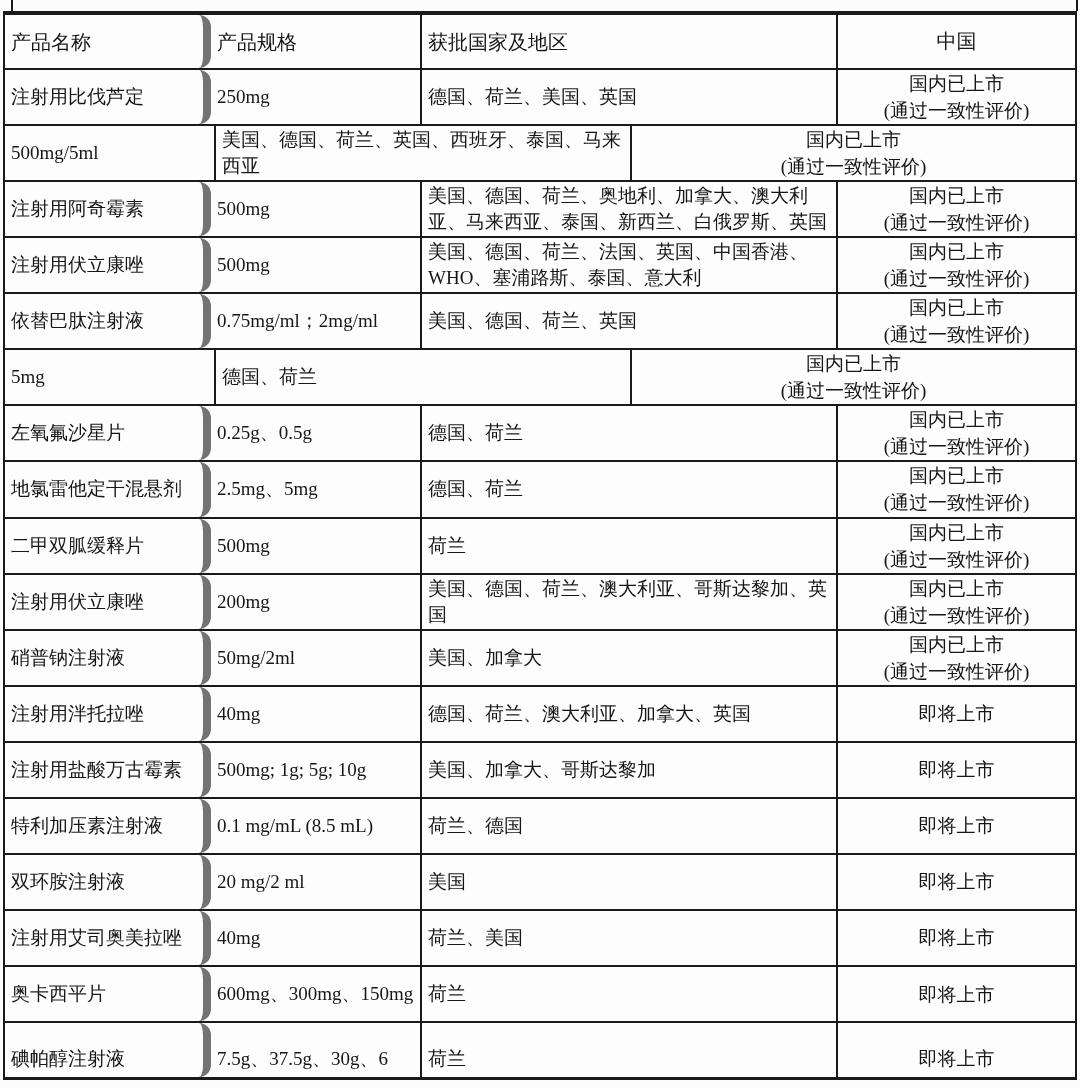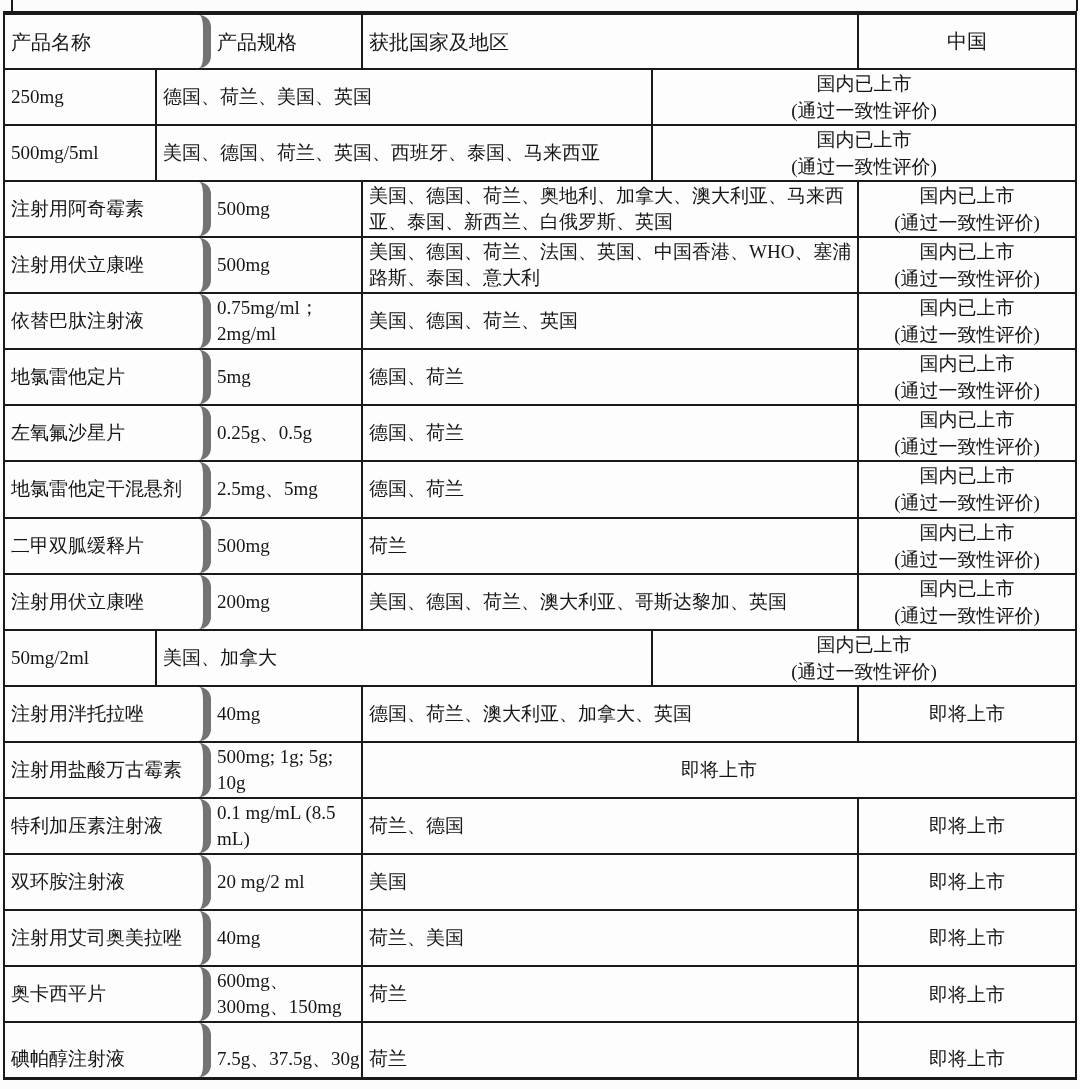--- a/index.html
+++ b/index.html
@@ -32,22 +32,22 @@
   .row { display:flex; flex:1; min-height:0; border-top:2px solid #1a1a1a; }
   .row.header { flex:none; height:53px; border-top:none; }
   .cell {
     box-sizing:border-box;
     display:flex; align-items:center;
     padding:1px 3px 1px 6px;
     font-size:19px; line-height:26px;
     overflow:hidden;
   }
   .c-name      { width:206px; border-right:8px solid #737373; white-space:nowrap;border-radius:12px; }
-  .c-spec      { width:152px; border-right:2px solid #1a1a1a; }
-  .c-countries { width:496px; border-right:2px solid #1a1a1a; }
+  .c-spec      { width:211px; border-right:2px solid #1a1a1a; }
+  .c-countries { width:416px; border-right:2px solid #1a1a1a; }
   .c-china     { flex:1; justify-content:center; text-align:center; white-space:pre-line; line-height:27px; padding:0 2px; }
   .row.header .cell { font-size:20px; }
   
   .row.last .cell { align-items:flex-end; padding-bottom:5px; }
   .row.last .c-spec { white-space:nowrap; }
 </style>
 </head>
 <body>
 
 <div class="page">
@@ -59,20 +59,21 @@
 
   <div class="tbl">
     <div class="row header">
       <div class="cell c-name">产品名称</div>
       <div class="cell c-spec">产品规格</div>
       <div class="cell c-countries">获批国家及地区</div>
       <div class="cell c-china">中国</div>
     </div>
 
   <div class="row">
+    <div class="cell c-name">注射用比伐芦定</div>
     <div class="cell c-spec">250mg</div>
     <div class="cell c-countries">德国、荷兰、美国、英国</div>
     <div class="cell c-china">国内已上市
 (通过一致性评价)</div>
   </div>
       <div class="row">
     <div class="cell c-spec">500mg/5ml</div>
     <div class="cell c-countries">美国、德国、荷兰、英国、西班牙、泰国、马来西亚</div>
     <div class="cell c-china">国内已上市
 (通过一致性评价)</div>
@@ -92,21 +93,20 @@
 (通过一致性评价)</div>
   </div>
       <div class="row">
     <div class="cell c-name">依替巴肽注射液</div>
     <div class="cell c-spec">0.75mg/ml；2mg/ml</div>
     <div class="cell c-countries">美国、德国、荷兰、英国</div>
     <div class="cell c-china">国内已上市
 (通过一致性评价)</div>
   </div>
       <div class="row">
-    <div class="cell c-name">地氯雷他定片</div>
     <div class="cell c-spec">5mg</div>
     <div class="cell c-countries">德国、荷兰</div>
     <div class="cell c-china">国内已上市
 (通过一致性评价)</div>
   </div>
       <div class="row">
     <div class="cell c-name">左氧氟沙星片</div>
     <div class="cell c-spec">0.25g、0.5g</div>
     <div class="cell c-countries">德国、荷兰</div>
     <div class="cell c-china">国内已上市
@@ -127,34 +127,36 @@
 (通过一致性评价)</div>
   </div>
       <div class="row">
     <div class="cell c-name">注射用伏立康唑</div>
     <div class="cell c-spec">200mg</div>
     <div class="cell c-countries">美国、德国、荷兰、澳大利亚、哥斯达黎加、英国</div>
     <div class="cell c-china">国内已上市
 (通过一致性评价)</div>
   </div>
       <div class="row">
+    <div class="cell c-name">硝普钠注射液</div>
     <div class="cell c-spec">50mg/2ml</div>
     <div class="cell c-countries">美国、加拿大</div>
     <div class="cell c-china">国内已上市
 (通过一致性评价)</div>
   </div>
       <div class="row">
     <div class="cell c-name">注射用泮托拉唑</div>
     <div class="cell c-spec">40mg</div>
     <div class="cell c-countries">德国、荷兰、澳大利亚、加拿大、英国</div>
     <div class="cell c-china">即将上市</div>
   </div>
       <div class="row">
     <div class="cell c-name">注射用盐酸万古霉素</div>
     <div class="cell c-spec">500mg; 1g; 5g; 10g</div>
+    <div class="cell c-countries">美国、加拿大、哥斯达黎加</div>
     <div class="cell c-china">即将上市</div>
   </div>
       <div class="row">
     <div class="cell c-name">特利加压素注射液</div>
     <div class="cell c-spec">0.1 mg/mL (8.5 mL)</div>
     <div class="cell c-countries">荷兰、德国</div>
     <div class="cell c-china">即将上市</div>
   </div>
       <div class="row">
     <div class="cell c-name">双环胺注射液</div>

